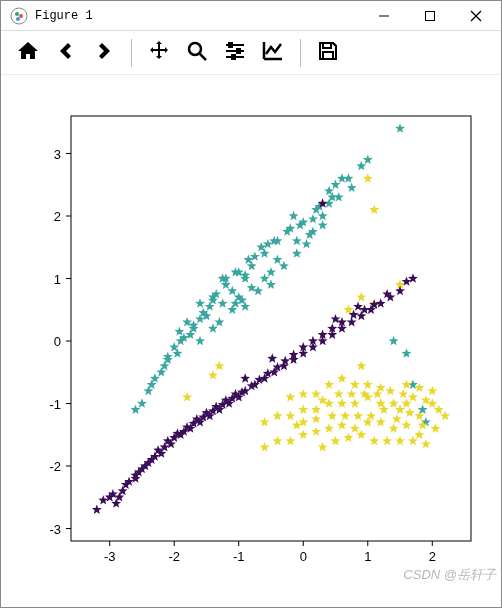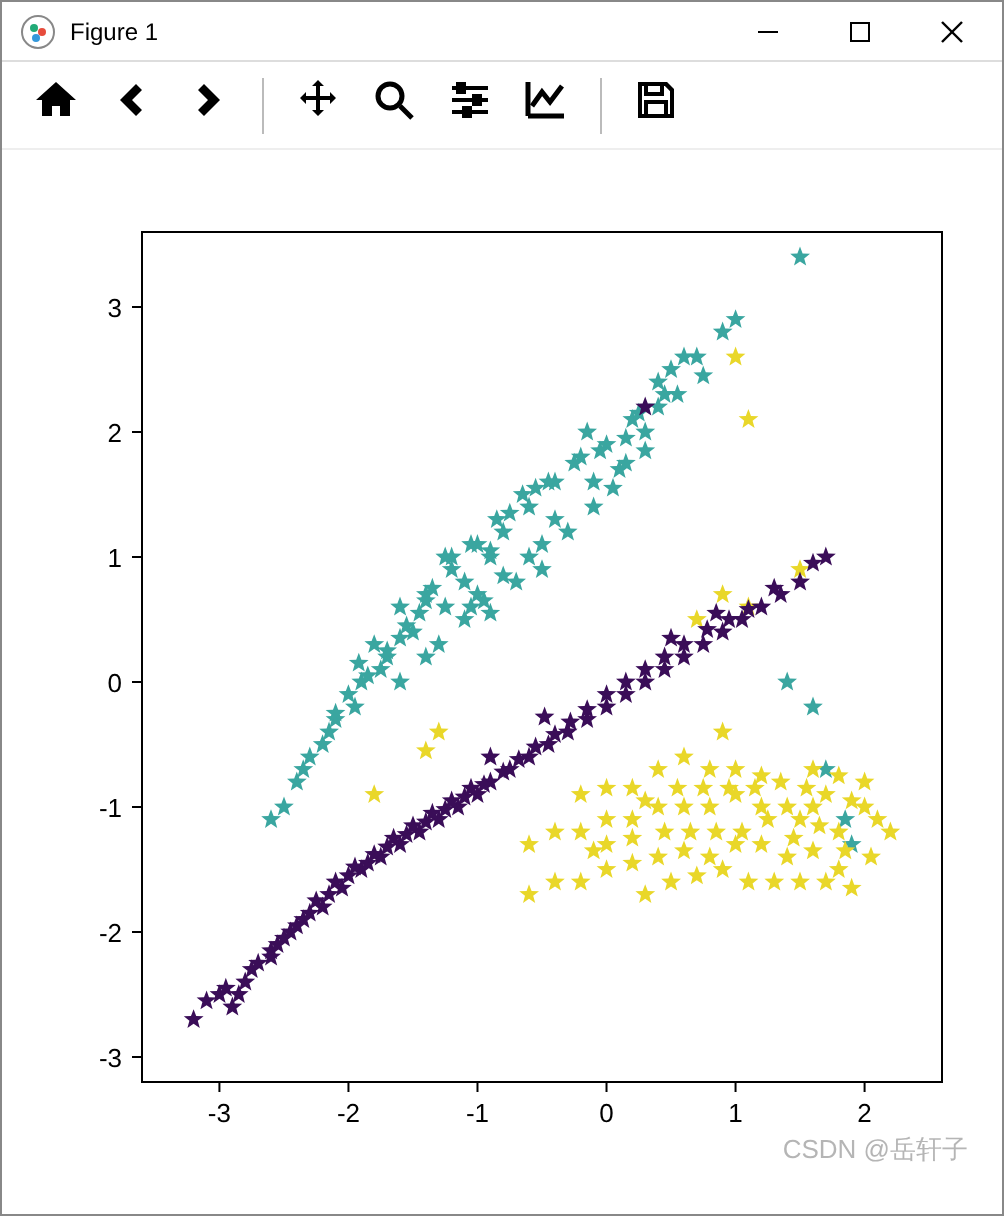--- a/index.html
+++ b/index.html
@@ -19,20 +19,21 @@
       display: flex;
       flex-direction: column;
     }
     .titlebar {
       height: 30px;
       background: #fff;
       display: flex;
       align-items: center;
       padding: 0 2px;
       border-bottom: 1px solid #ddd;
+      font-family: Liberation Mono, monospace;
     }
     .app-icon {
       width: 20px; height: 20px;
       margin: 0 6px;
       display: flex; align-items: center; justify-content: center;
     }
     .title { font-size: 12px; color: #000; flex: 0 0 auto; }
     .title-spacer { flex: 1; }
     .win-btn {
       width: 46px; height: 30px;
@@ -74,25 +75,26 @@
       background: #efefef;
       border-top: 1px solid #ccc;
       display: flex;
       align-items: center;
       font-size: 13px;
       padding: 0 4px;
       gap: 16px;
     }
     .watermark {
       position: absolute;
-      right: 18px;
+      right: 6px;
       bottom: 24px;
       font-size: 13px;
       color: rgba(120,120,120,0.55);
       pointer-events: none;
+      font-style: italic;
     }
     .axis text { font-size: 13px; fill: #000; }
     .axis-frame { fill: none; stroke: #000; stroke-width: 1; }
   </style>
 </head>
 <body>
 
 <div class="window">
 
   <div class="titlebar">

